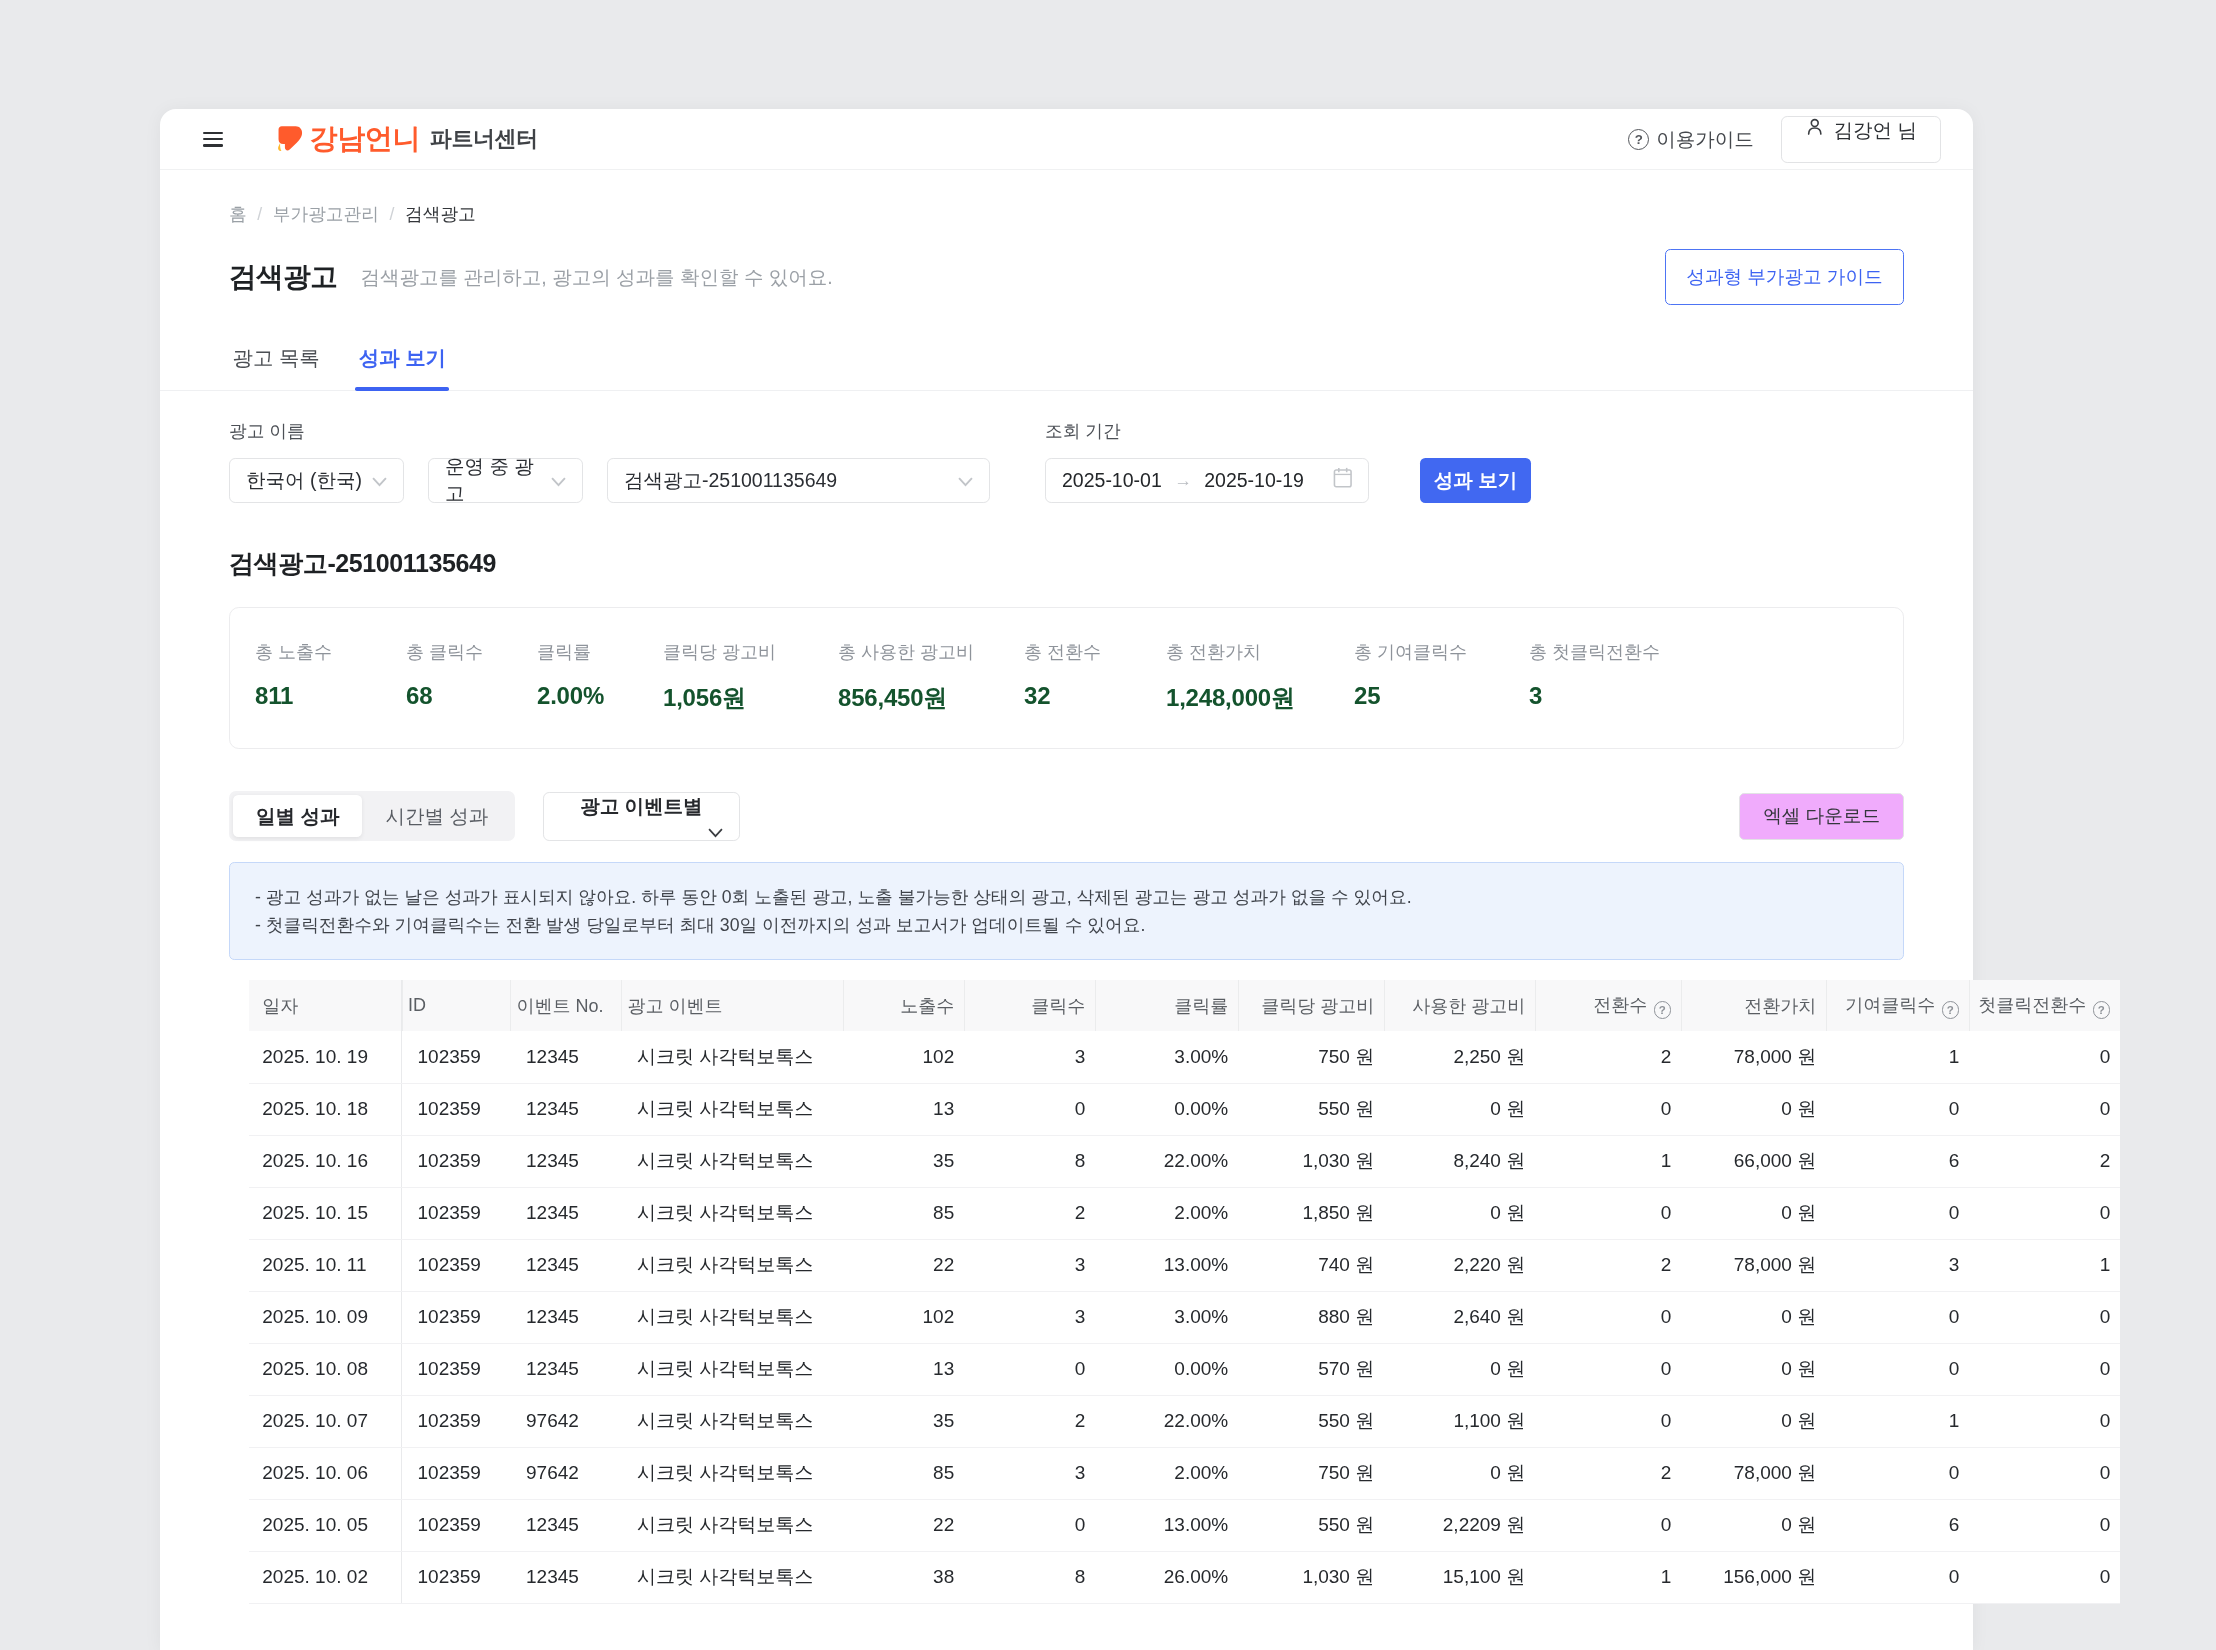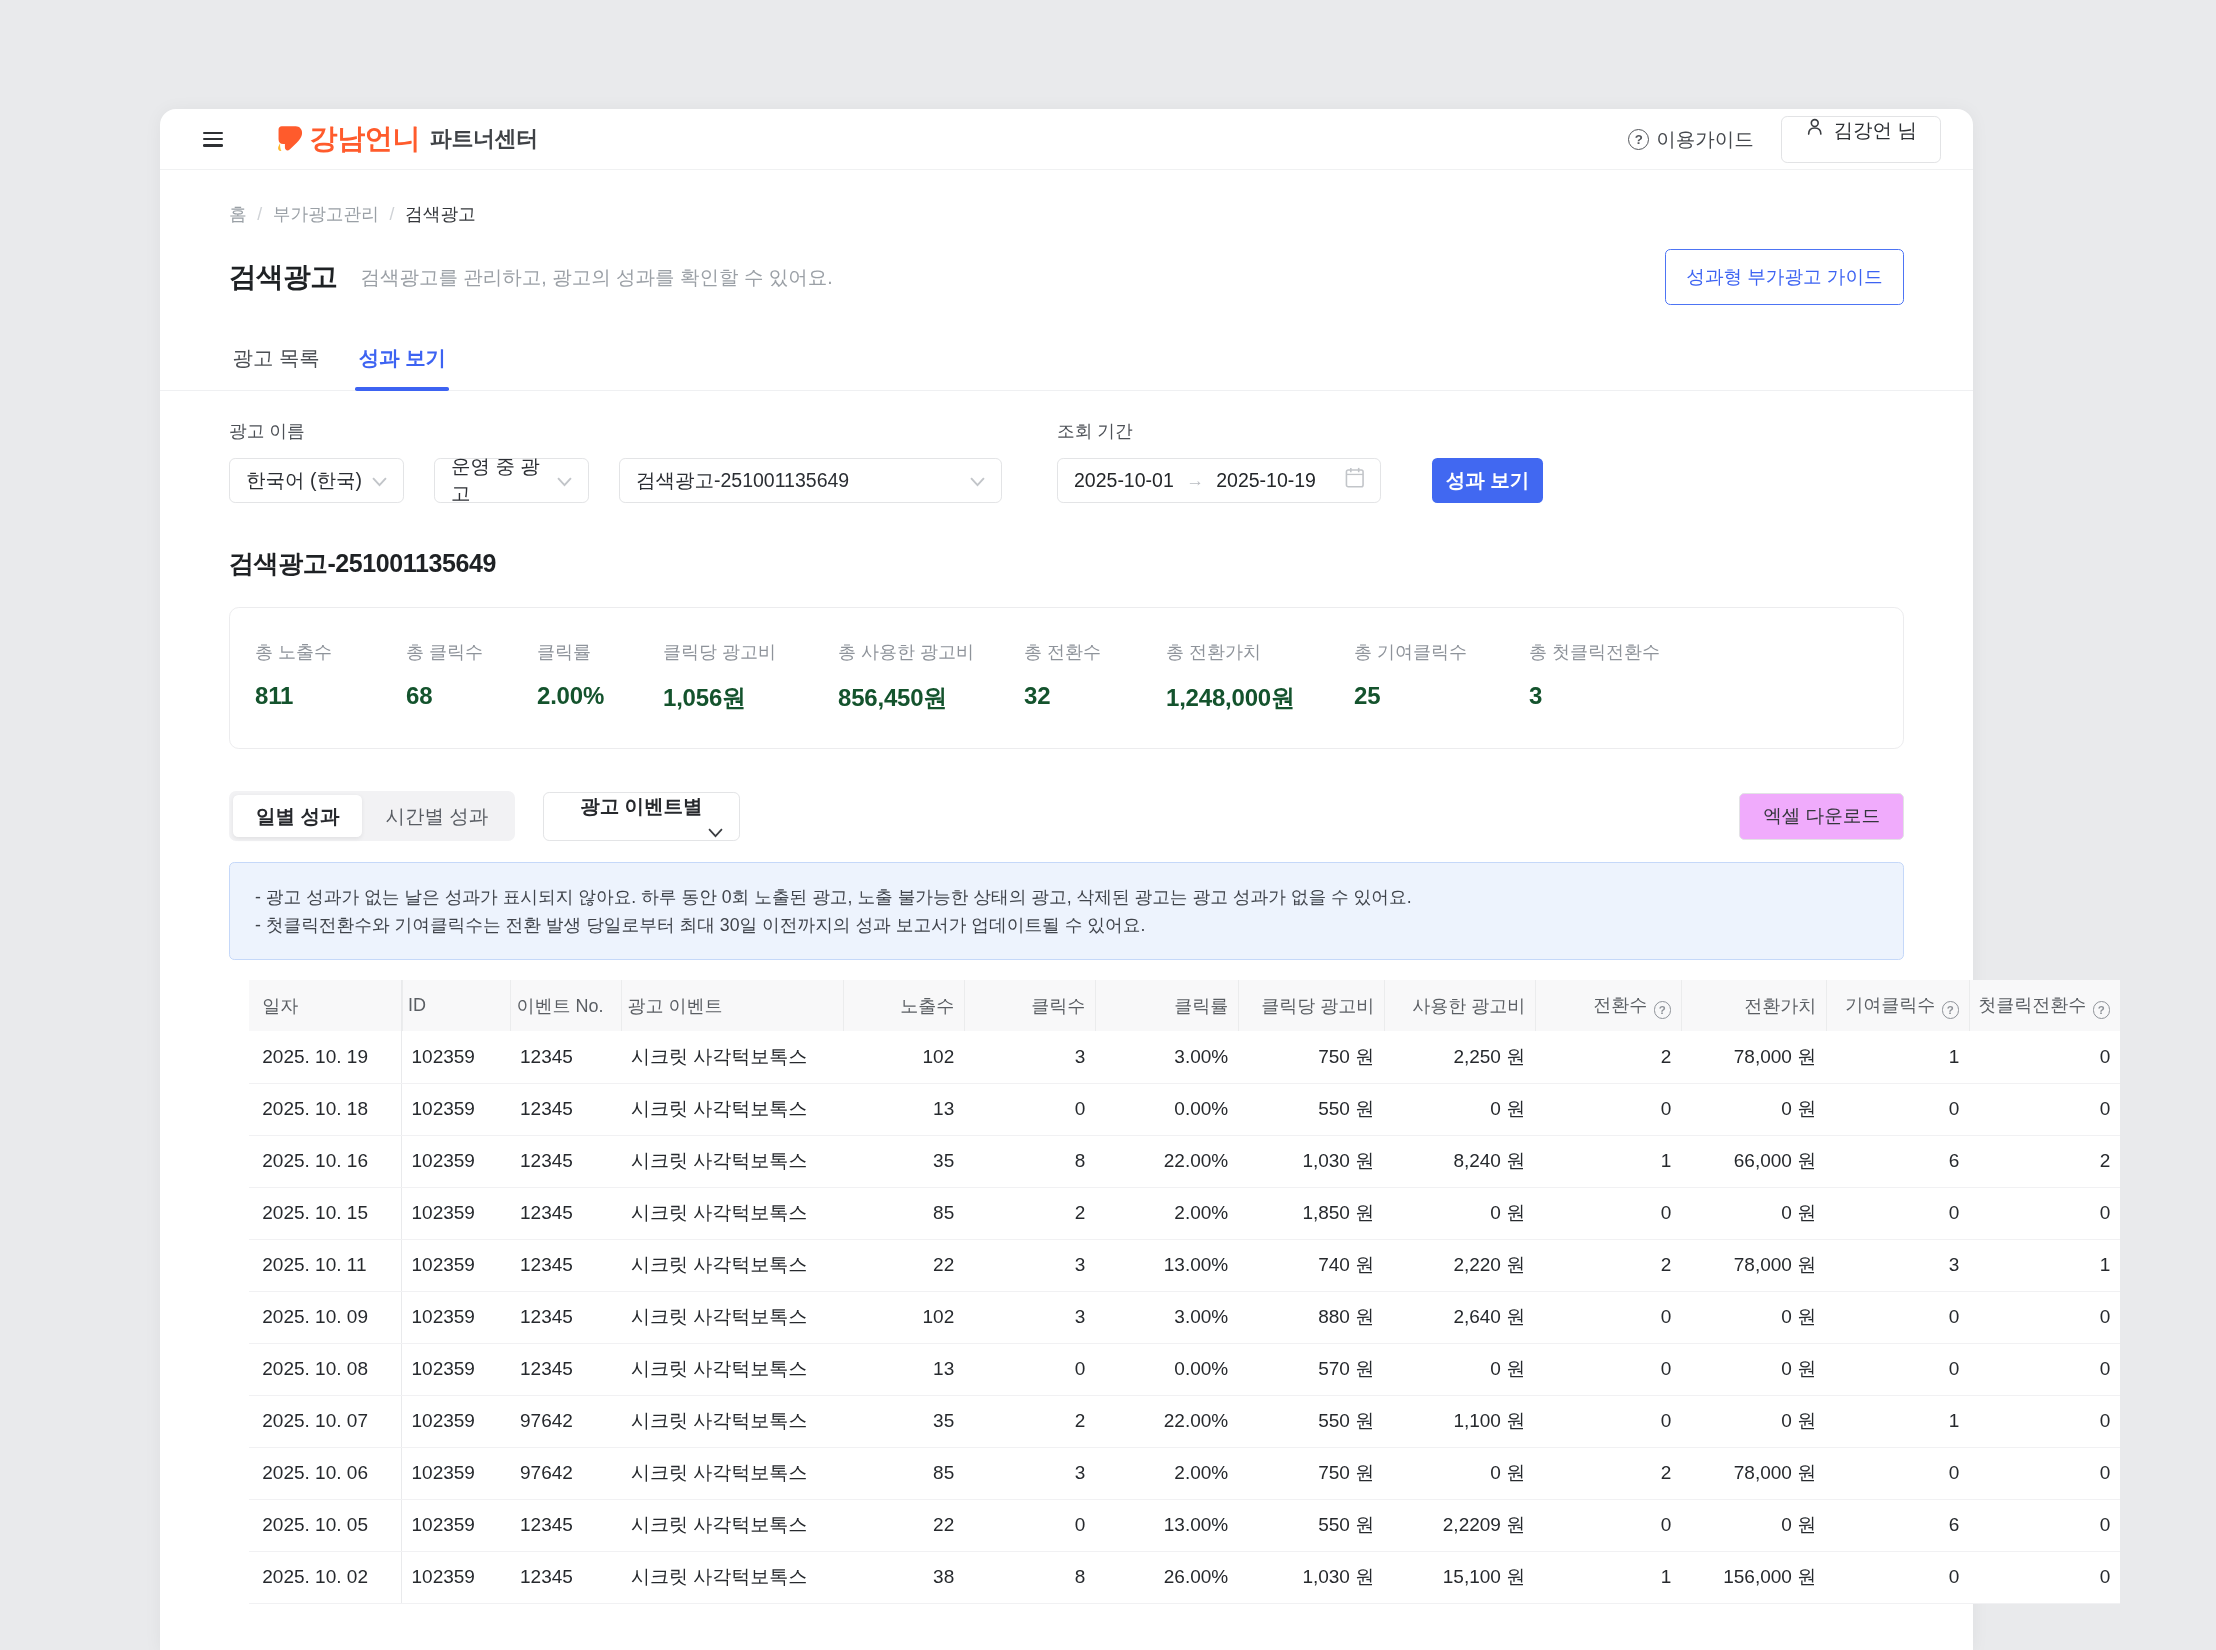--- a/index.html
+++ b/index.html
@@ -54,21 +54,21 @@
   }
   .tabs { display:flex; margin:35px 0 0 0; border-bottom:0.9px solid #eff0f2; padding:0; 
           margin-left:-69px; margin-right:-69px; padding-left:69px; }
   .tab { font-size:20.4px; padding:4.4px 3.5px 17.7px 3.5px; margin-right:32px; color:#4b4f54; font-weight:500; cursor:pointer; position:relative; }
   .tab.active { color:#3d63f2; font-weight:700; }
   .tab.active::after { content:""; position:absolute; left:0; right:0; bottom:-0.9px; height:3.5px; background:#3d63f2; border-radius:1.8px; }
   
   .filter-row { display:flex; margin-top:27.5px; }
   .fgroup { display:flex; flex-direction:column; }
   .flabel { font-size:17.7px; color:#4c5056; margin-bottom:15px; }
-  .selects { display:flex; gap:30px; }
+  .selects { display:flex; gap:24px; }
   .select {
     height:45px; border:0.9px solid #e3e4e6; border-radius:6.2px; background:#fff;
     display:flex; align-items:center; padding:0 16px; font-size:19.5px; color:#2b2e33; cursor:pointer;
   }
   .select .chev { margin-left:auto; color:#c2c5c9; }
   .chev svg { width:15px; height:9.8px; }
   .sel-lang { width:175px; }
   .sel-status { width:155px; }
   .sel-ad { width:383px; }
   .date-group { margin-left:55px; }
@@ -120,21 +120,21 @@
     white-space:nowrap; position:relative;
   }
   thead th + th { box-shadow:inset 0.9px 0 0 #e9eaec; }
   th.left, td.left { text-align:left; }
   th.right, td.right { text-align:right; padding-right:9.8px; }
   th.left { padding-left:6.6px; }
   tbody td {
     height:52px; border-bottom:1.3px solid #f1f1f3; background:#fff;
     font-size:19px; color:#26292d; white-space:nowrap;
   }
-  td.left { padding-left:10px; }
+  td.left { padding-left:16px; }
   th:first-child, td:first-child { border-right:0.9px solid #e9eaec; padding-left:13.3px; }
   .th-help {
     display:inline-flex; width:17.7px; height:17.7px; border:1.1px solid #8e9298; border-radius:50%;
     align-items:center; justify-content:center; font-size:11.5px; font-weight:700; color:#8e9298;
     margin-left:6.2px; vertical-align:-2.7px; cursor:pointer;
   }
 </style>
 </head>
 <body>
 

